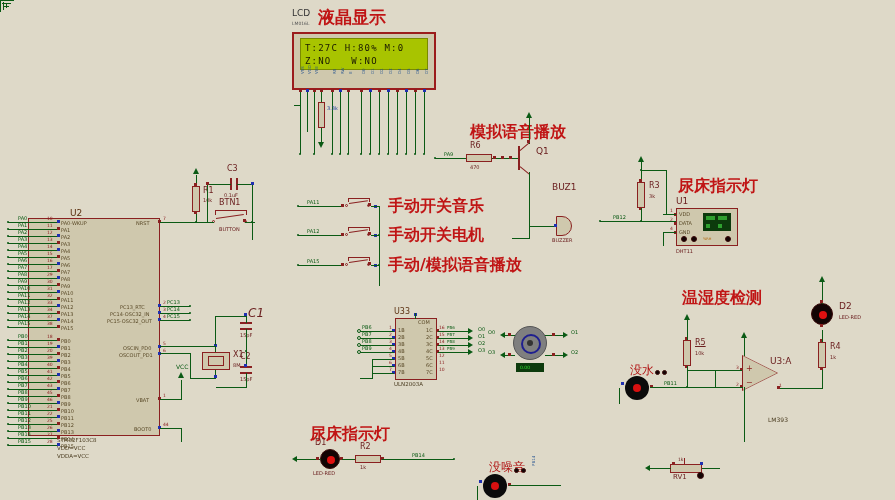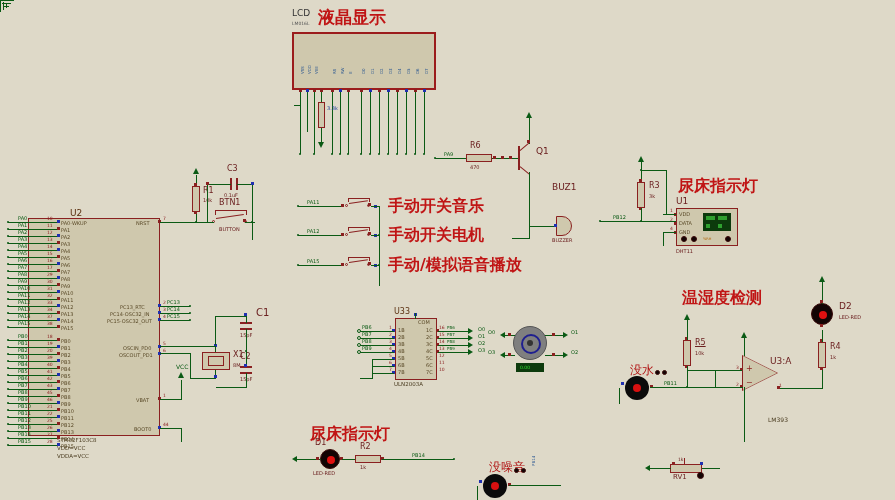--- a/index.html
+++ b/index.html
@@ -67,20 +67,24 @@
 </head>
 <body>
 
 <div id="root">
 
   <div class="zh" style="left:318px;top:6px;font-size:17px;">液晶显示</div>
   <div class="lbl" style="left:292px;top:10px;font-size:9px;color:#333;">LCD</div>
   <div class="lbl" style="left:292px;top:21px;font-size:4.5px;color:#555;">LM016L</div>
 
   <div id="lcd-frame" style="left:292px;top:32px;width:144px;height:58px;"></div>
+  <div id="lcd-screen" style="left:300px;top:38px;width:128px;height:32px;">
+    <div class="lcdline" style="left:4px;top:4px;">T:27C H:80% M:0</div>
+    <div class="lcdline" style="left:4px;top:17px;">Z:NO   W:NO</div>
+  </div>
 
   <div>
     <div class="cn" style="left:300px;top:74px;transform:rotate(-90deg);transform-origin:left top;font-size:4px;">VSS</div>
     <div class="cn" style="left:307px;top:74px;transform:rotate(-90deg);transform-origin:left top;font-size:4px;">VDD</div>
     <div class="cn" style="left:314px;top:74px;transform:rotate(-90deg);transform-origin:left top;font-size:4px;">VEE</div>
     <div class="cn" style="left:332px;top:74px;transform:rotate(-90deg);transform-origin:left top;font-size:4px;">RS</div>
     <div class="cn" style="left:340px;top:74px;transform:rotate(-90deg);transform-origin:left top;font-size:4px;">RW</div>
     <div class="cn" style="left:348px;top:74px;transform:rotate(-90deg);transform-origin:left top;font-size:4px;">E</div>
     <div class="cn" style="left:361px;top:74px;transform:rotate(-90deg);transform-origin:left top;font-size:4px;">D0</div>
     <div class="cn" style="left:370px;top:74px;transform:rotate(-90deg);transform-origin:left top;font-size:4px;">D1</div>
@@ -472,40 +476,41 @@
   <div class="dotsq b" style="left:214px;top:375px;"></div>
   <div class="wire wh" style="left:160px;top:346px;width:56px;"></div>
   <div class="wire wh" style="left:160px;top:353px;width:30px;"></div>
   <div class="wire wv" style="left:190px;top:353px;height:25px;"></div>
   <div class="wire wh" style="left:190px;top:378px;width:26px;"></div>
 
   <div class="cap" style="left:0;top:0;">
     <i style="left:240px;top:322px;width:12px;height:1.5px;"></i>
     <i style="left:240px;top:328px;width:12px;height:1.5px;"></i>
   </div>
-  <div class="lbl" style="left:256px;top:310px;font-size:10px;">C1</div>
+  <div class="lbl" style="left:248px;top:310px;font-size:12px;font-style:italic;">C1</div>
   <div class="lbl" style="left:240px;top:332px;font-size:5px;">15pF</div>
   <div class="wire wv" style="left:246px;top:315px;height:8px;"></div>
   <div class="dotsq b" style="left:244px;top:313px;"></div>
   <div class="wire wh" style="left:215px;top:316px;width:32px;"></div>
   <div class="wire wv" style="left:215px;top:316px;height:29px;"></div>
   <div class="wire wv" style="left:246px;top:329px;height:22px;"></div>
 
   <div class="cap" style="left:0;top:0;">
     <i style="left:240px;top:366px;width:12px;height:1.5px;"></i>
     <i style="left:240px;top:372px;width:12px;height:1.5px;"></i>
   </div>
   <div class="lbl" style="left:240px;top:354px;font-size:8px;">C2</div>
   <div class="lbl" style="left:240px;top:376px;font-size:5px;">15pF</div>
   <div class="wire wv" style="left:246px;top:351px;height:16px;"></div>
   <div class="dotsq b" style="left:244px;top:364px;"></div>
   <div class="dot" style="left:245px;top:350px;"></div>
   <div class="wire wv" style="left:246px;top:373px;height:14px;"></div>
   <div class="wire wh" style="left:216px;top:387px;width:31px;"></div>
 
+  <div class="zh" style="left:470px;top:122px;font-size:16px;">模拟语音播放</div>
   <div class="lbl-g" style="left:444px;top:152px;">PA9</div>
   <div class="dot" style="left:434px;top:157px;"></div>
   <div class="wire wh" style="left:435px;top:158px;width:32px;"></div>
   <div class="res" style="left:466px;top:154px;width:26px;height:8px;"></div>
   <div class="lbl" style="left:470px;top:143px;font-size:8px;">R6</div>
   <div class="lbl" style="left:470px;top:164px;font-size:5px;">470</div>
   <div class="wire wh" style="left:492px;top:158px;width:26px;"></div>
   <div class="dotsq" style="left:493px;top:156px;"></div>
   <div class="dotsq" style="left:501px;top:156px;"></div>
   <div class="dotsq" style="left:509px;top:156px;"></div>

